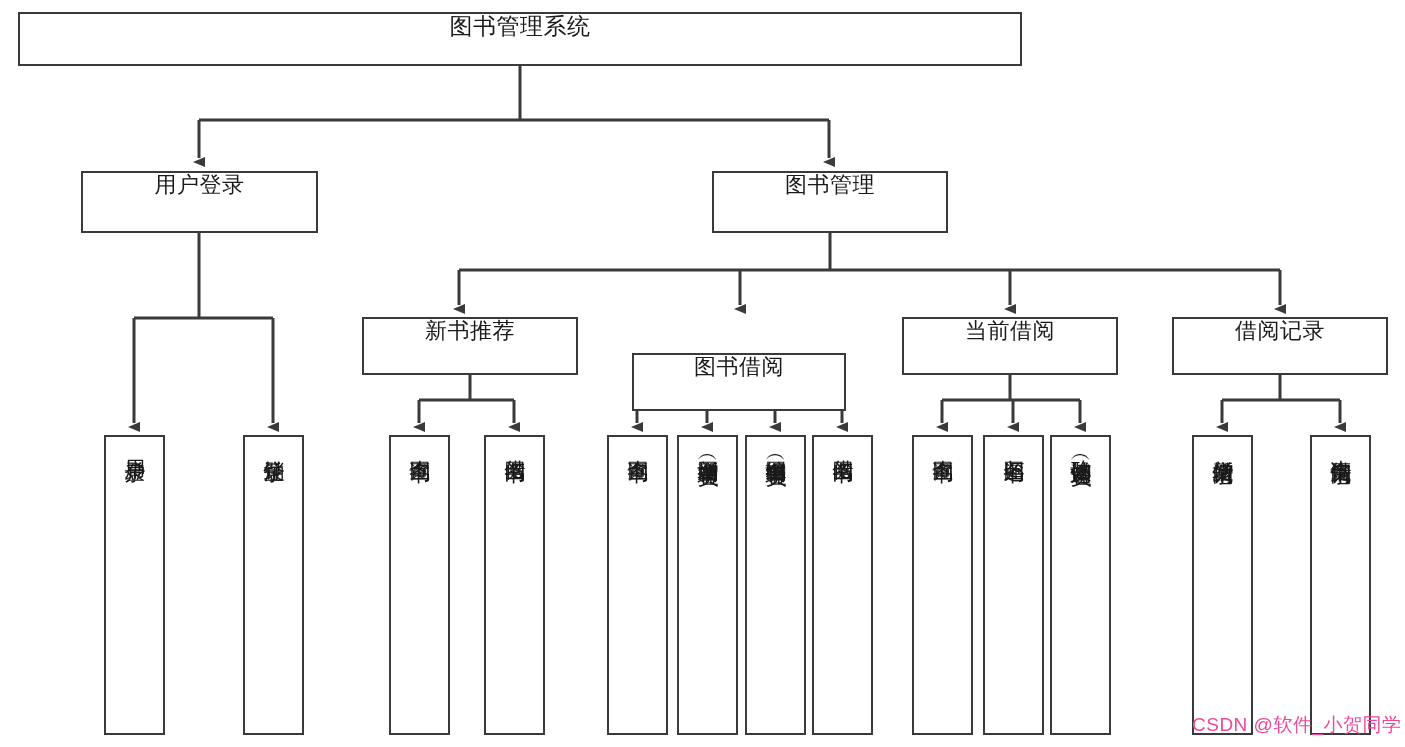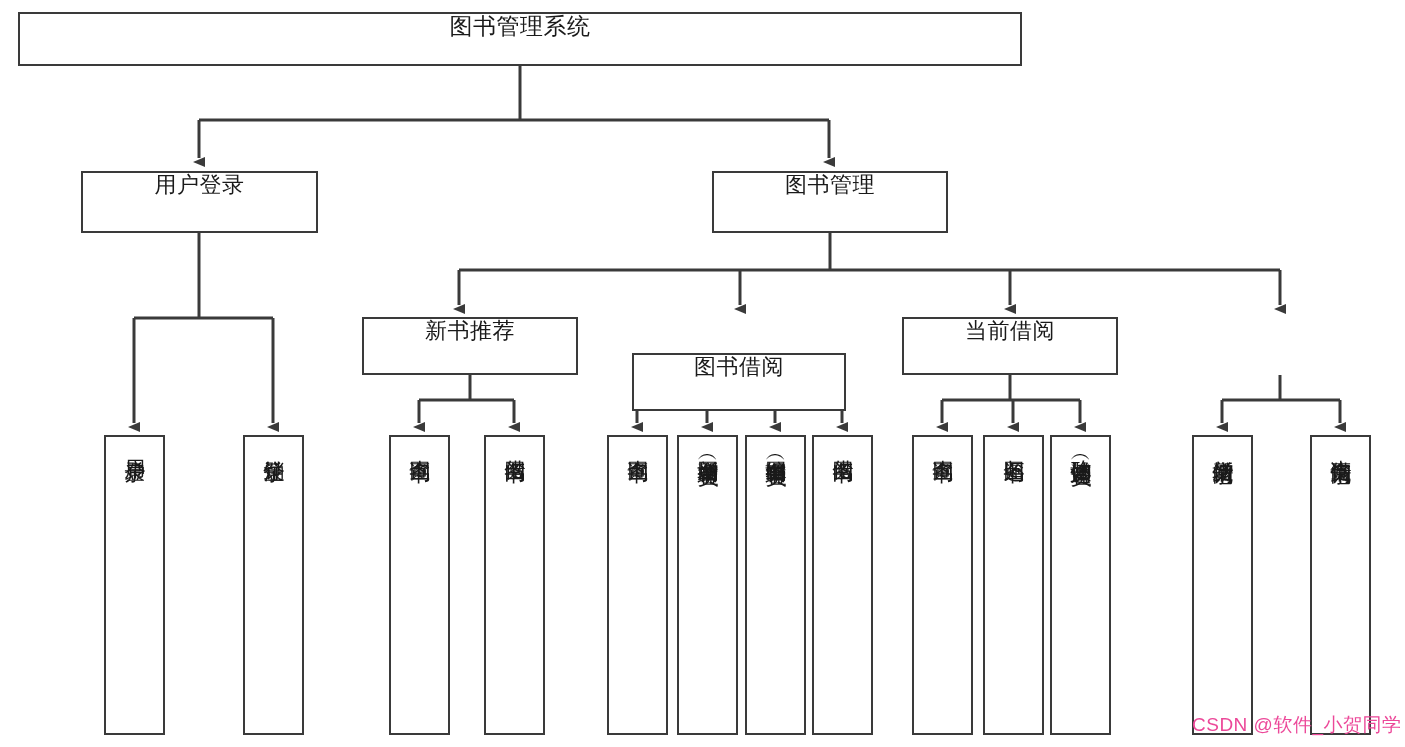--- a/index.html
+++ b/index.html
@@ -137,20 +137,23 @@
 
   <div class="node horiz" style="left:362px; top:317px; width:216px; height:58px;">
     <span class="node-label">新书推荐</span>
   </div>
   <div class="node horiz" style="left:632px; top:317px; width:214px; height:58px;margin-top:36px;">
     <span class="node-label">图书借阅</span>
   </div>
   <div class="node horiz" style="left:902px; top:317px; width:216px; height:58px;">
     <span class="node-label">当前借阅</span>
   </div>
+  <div class="node horiz" style="left:1172px; top:317px; width:216px; height:58px;">
+    <span class="node-label">借阅记录</span>
+  </div>
 
   <div class="node vert" style="left:104px; top:435px; width:61px; height:300px;">
     <span class="node-label">用户登录</span>
   </div>
   <div class="node vert" style="left:243px; top:435px; width:61px; height:300px;">
     <span class="node-label">注销登录</span>
   </div>
 
   <div class="node vert" style="left:389px; top:435px; width:61px; height:300px;">
     <span class="node-label">查询图书</span>

